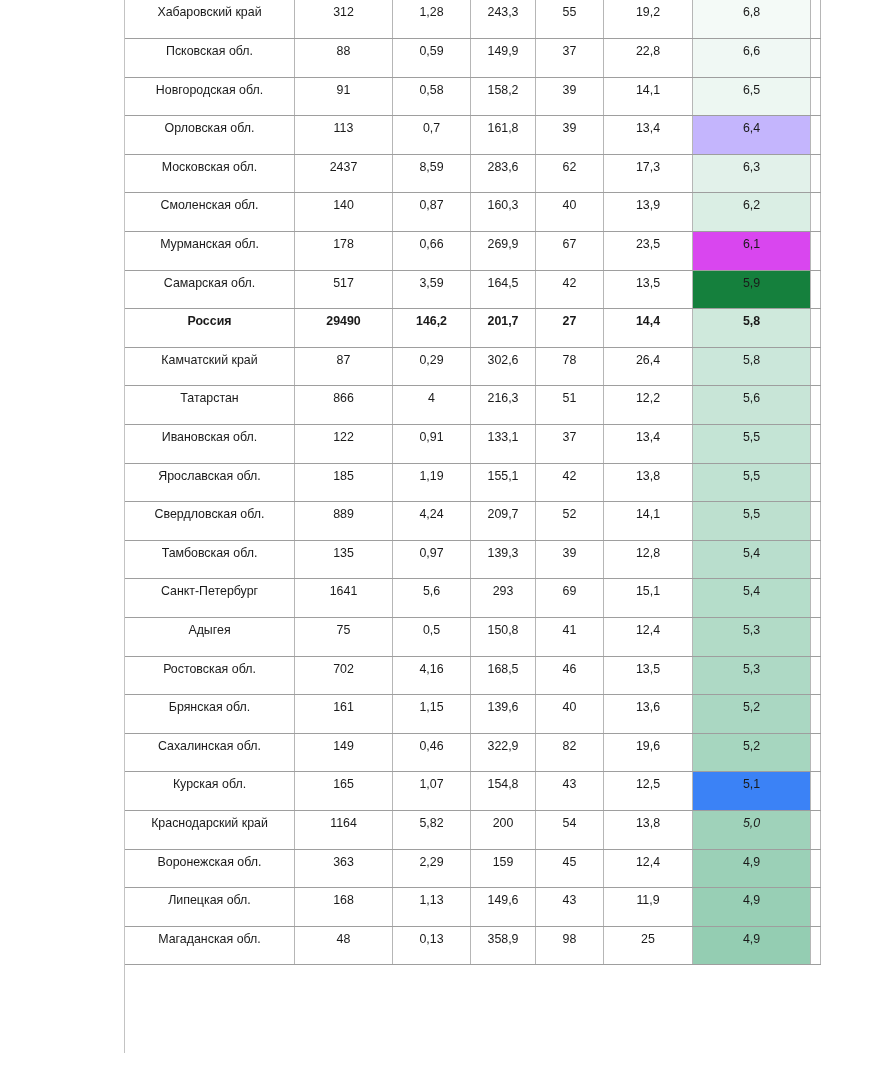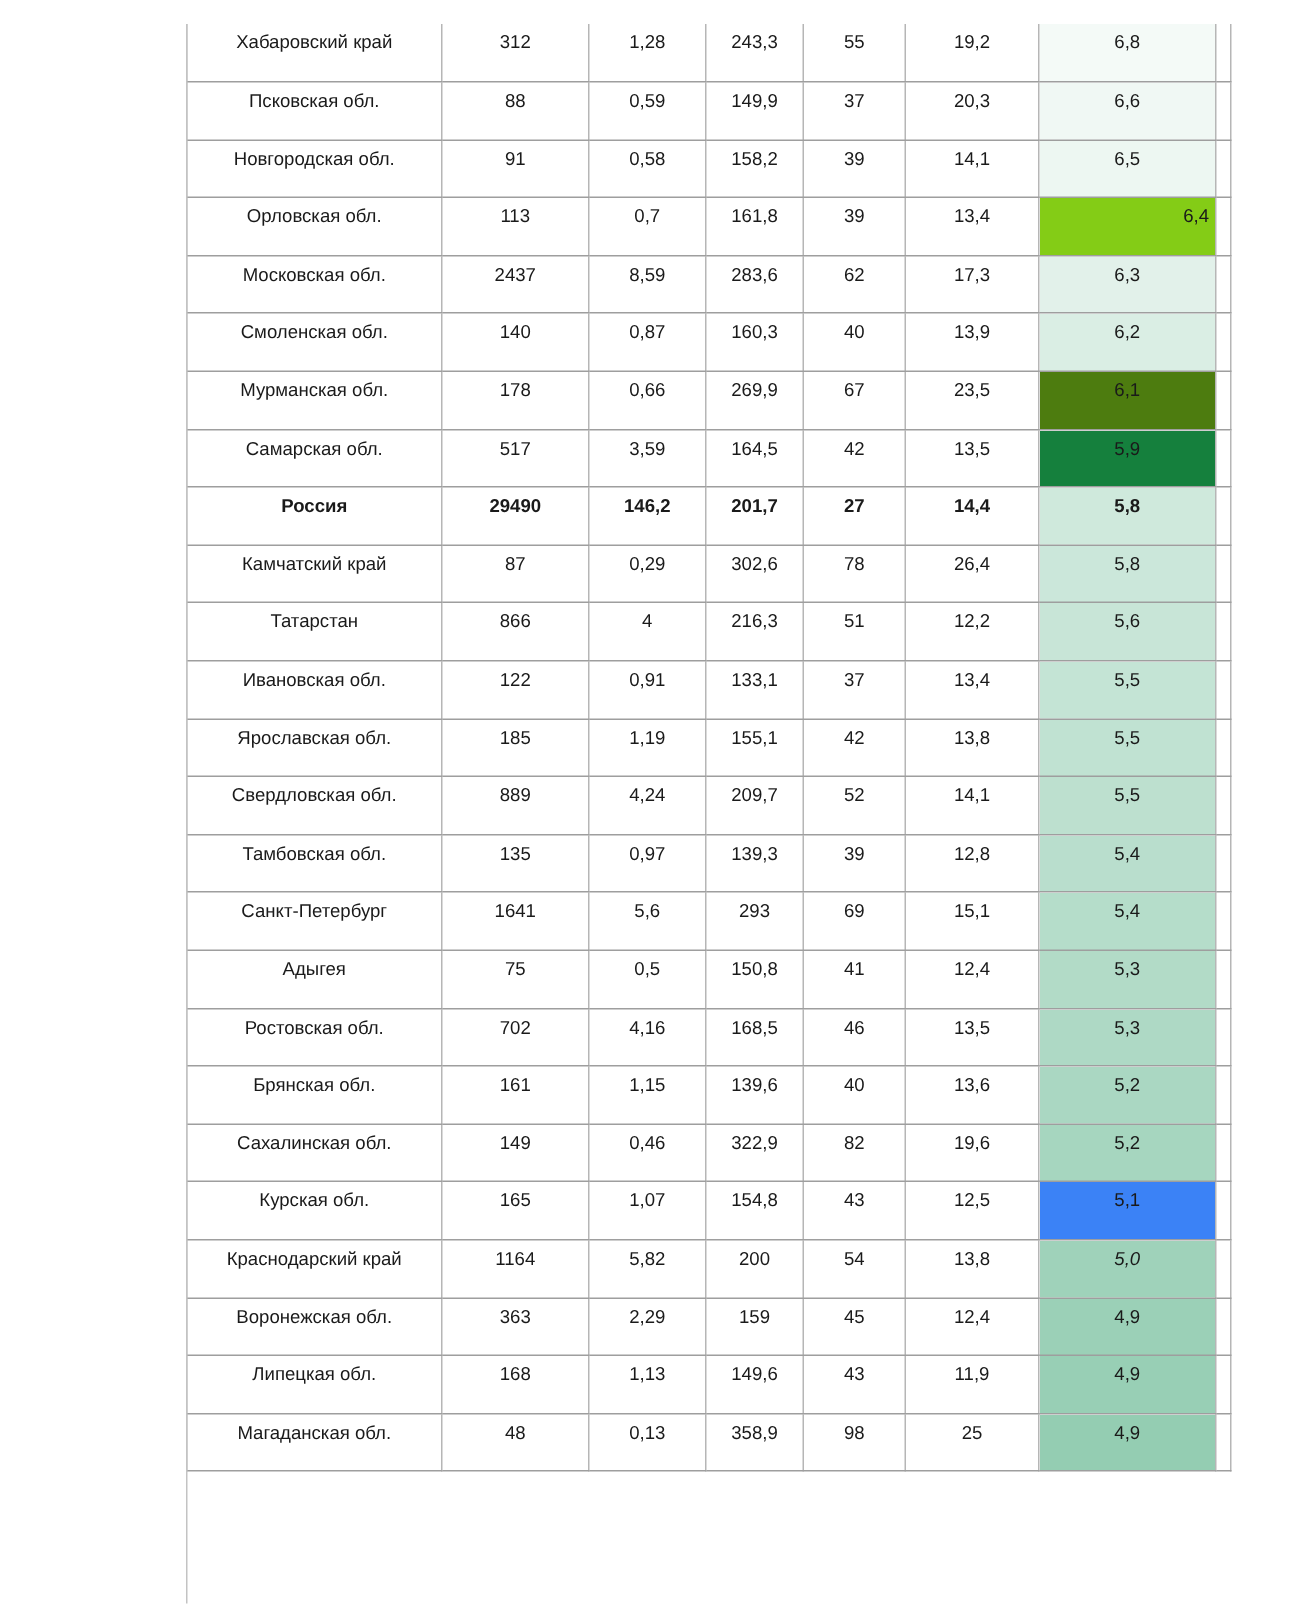--- a/index.html
+++ b/index.html
@@ -10,21 +10,21 @@
   body {
     width: 877px;
     height: 1080px;
     font-family: "Liberation Sans", "DejaVu Sans", sans-serif;
     overflow: hidden;
   }
 
   #table-wrap {
     position: absolute;
     left: 124px;
-    top: 16px;
+    top: 0px;
     width: 696px;
   }
 
   table.stats {
     border-collapse: collapse;
     table-layout: fixed;
     width: 696px;
     border-spacing: 0;
   }
 
@@ -106,42 +106,42 @@
           <td>19,2</td>
           <td class="green" style="background: rgb(244, 250, 247);">6,8</td>
           <td class="tail"></td>
         </tr>
         <tr>
           <td class="region">Псковская обл.</td>
           <td>88</td>
           <td>0,59</td>
           <td>149,9</td>
           <td>37</td>
-          <td>20,3</td>
+          <td>22,8</td>
           <td class="green" style="background: rgb(240, 248, 244);">6,6</td>
           <td class="tail"></td>
         </tr>
         <tr>
           <td class="region">Новгородская обл.</td>
           <td>91</td>
           <td>0,58</td>
           <td>158,2</td>
           <td>39</td>
           <td>14,1</td>
           <td class="green" style="background: rgb(237, 247, 242);">6,5</td>
           <td class="tail"></td>
         </tr>
         <tr>
           <td class="region">Орловская обл.</td>
           <td>113</td>
           <td>0,7</td>
           <td>161,8</td>
           <td>39</td>
           <td>13,4</td>
-          <td class="green" style="background: #84cc16; text-align: right;">6,4</td>
+          <td class="green" style="background: #c4b5fd;">6,4</td>
           <td class="tail"></td>
         </tr>
         <tr>
           <td class="region">Московская обл.</td>
           <td>2437</td>
           <td>8,59</td>
           <td>283,6</td>
           <td>62</td>
           <td>17,3</td>
           <td class="green" style="background: rgb(226, 241, 234);">6,3</td>
@@ -157,21 +157,21 @@
           <td class="green" style="background: rgb(218, 238, 228);">6,2</td>
           <td class="tail"></td>
         </tr>
         <tr>
           <td class="region">Мурманская обл.</td>
           <td>178</td>
           <td>0,66</td>
           <td>269,9</td>
           <td>67</td>
           <td>23,5</td>
-          <td class="green" style="background: #4d7c0f;">6,1</td>
+          <td class="green" style="background: #d946ef;">6,1</td>
           <td class="tail"></td>
         </tr>
         <tr>
           <td class="region">Самарская обл.</td>
           <td>517</td>
           <td>3,59</td>
           <td>164,5</td>
           <td>42</td>
           <td>13,5</td>
           <td class="green" style="background: #15803d;">5,9</td>

